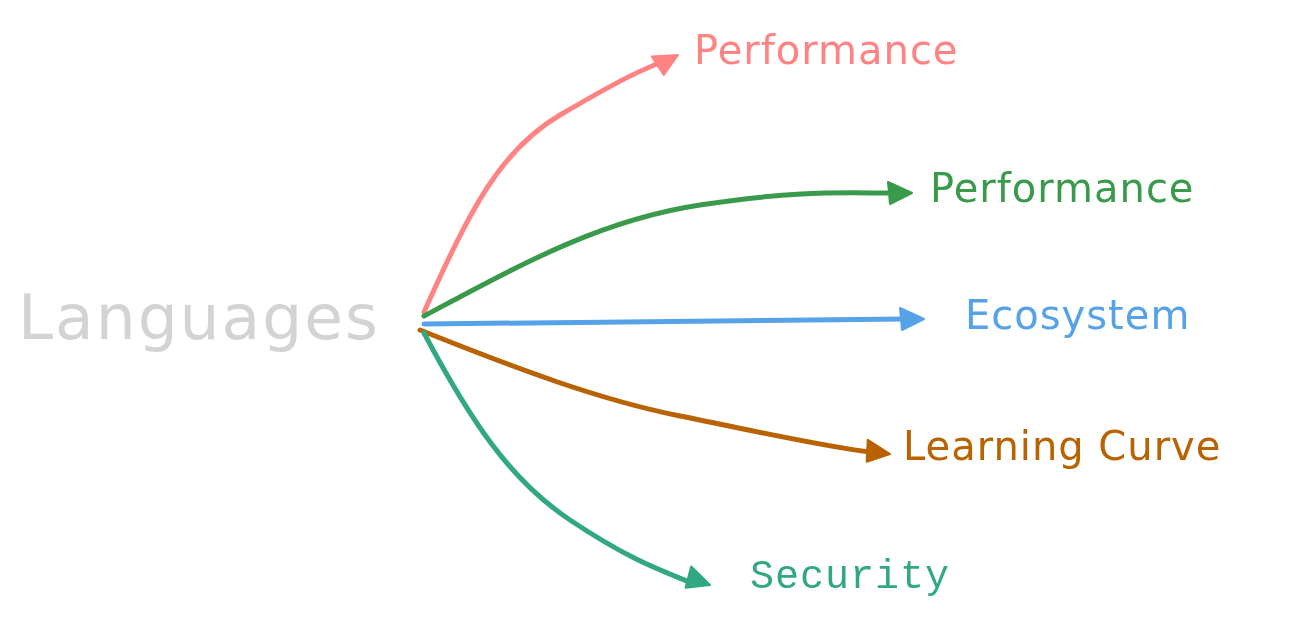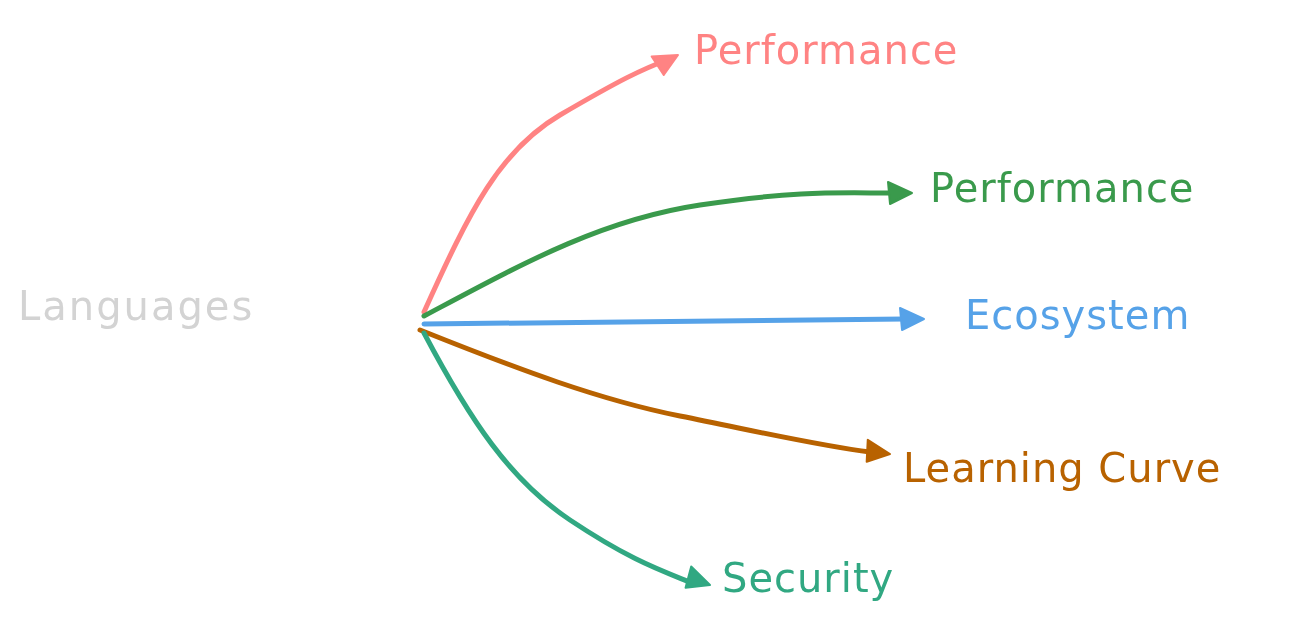--- a/index.html
+++ b/index.html
@@ -23,21 +23,21 @@
     }
     .label {
       position: absolute;
       white-space: nowrap;
       font-family: "DejaVu Sans", sans-serif;
       font-size: 40px;
       letter-spacing: 1px;
       line-height: 1;
     }
     .root-label {
-      font-size: 40px;
+      font-size: 63px;
       letter-spacing: 2px;
     }
   </style>
 </head>
 <body>
 
 <svg id="canvas" viewBox="0 0 1315 638" xmlns="http://www.w3.org/2000/svg">
   <g id="edges">
       <path d="M424 312 C 470 210, 500 150, 560 115 S 640 70, 672 58" fill="none" stroke="#ff8383" stroke-width="5" stroke-linecap="round"></path>
       <polygon points="678,55 654,44 656,66" fill="#ff8383" stroke="#ff8383" stroke-width="2" stroke-linejoin="round" transform="rotate(-28 678 55)"></polygon>
@@ -50,14 +50,14 @@
       <path d="M424 333 C 470 420, 510 480, 570 520 S 660 570, 692 583" fill="none" stroke="#31a882" stroke-width="5" stroke-linecap="round"></path>
       <polygon points="710,585 686,574 688,596" fill="#31a882" stroke="#31a882" stroke-width="2" stroke-linejoin="round" transform="rotate(20 710 585)"></polygon>
     </g>
 </svg>
 
 <div class="label root-label" style="left: 18px; top: 286px; color: rgb(211, 211, 211);">Languages</div>
 
 <div class="label" style="left: 694px; top: 30px; color: rgb(255, 131, 131);">Performance</div>
 <div class="label" style="left: 930px; top: 168px; color: rgb(58, 154, 76);">Performance</div>
 <div class="label" style="left: 945px; top: 295px; color: rgb(86, 162, 232); margin-left: 20px;">Ecosystem</div>
-<div class="label" style="left: 903px; top: 426px; color: rgb(184, 98, 0); margin-top: 22px;">Learning Curve</div>
-<div class="label" style="left: 722px; top: 558px; color: rgb(49, 168, 130);">Security</div>
+<div class="label" style="left: 903px; top: 426px; color: rgb(184, 98, 0);">Learning Curve</div>
+<div class="label" style="left: 750px; top: 558px; color: rgb(49, 168, 130); font-family: Liberation Mono, monospace;">Security</div>
 
 </body></html>

